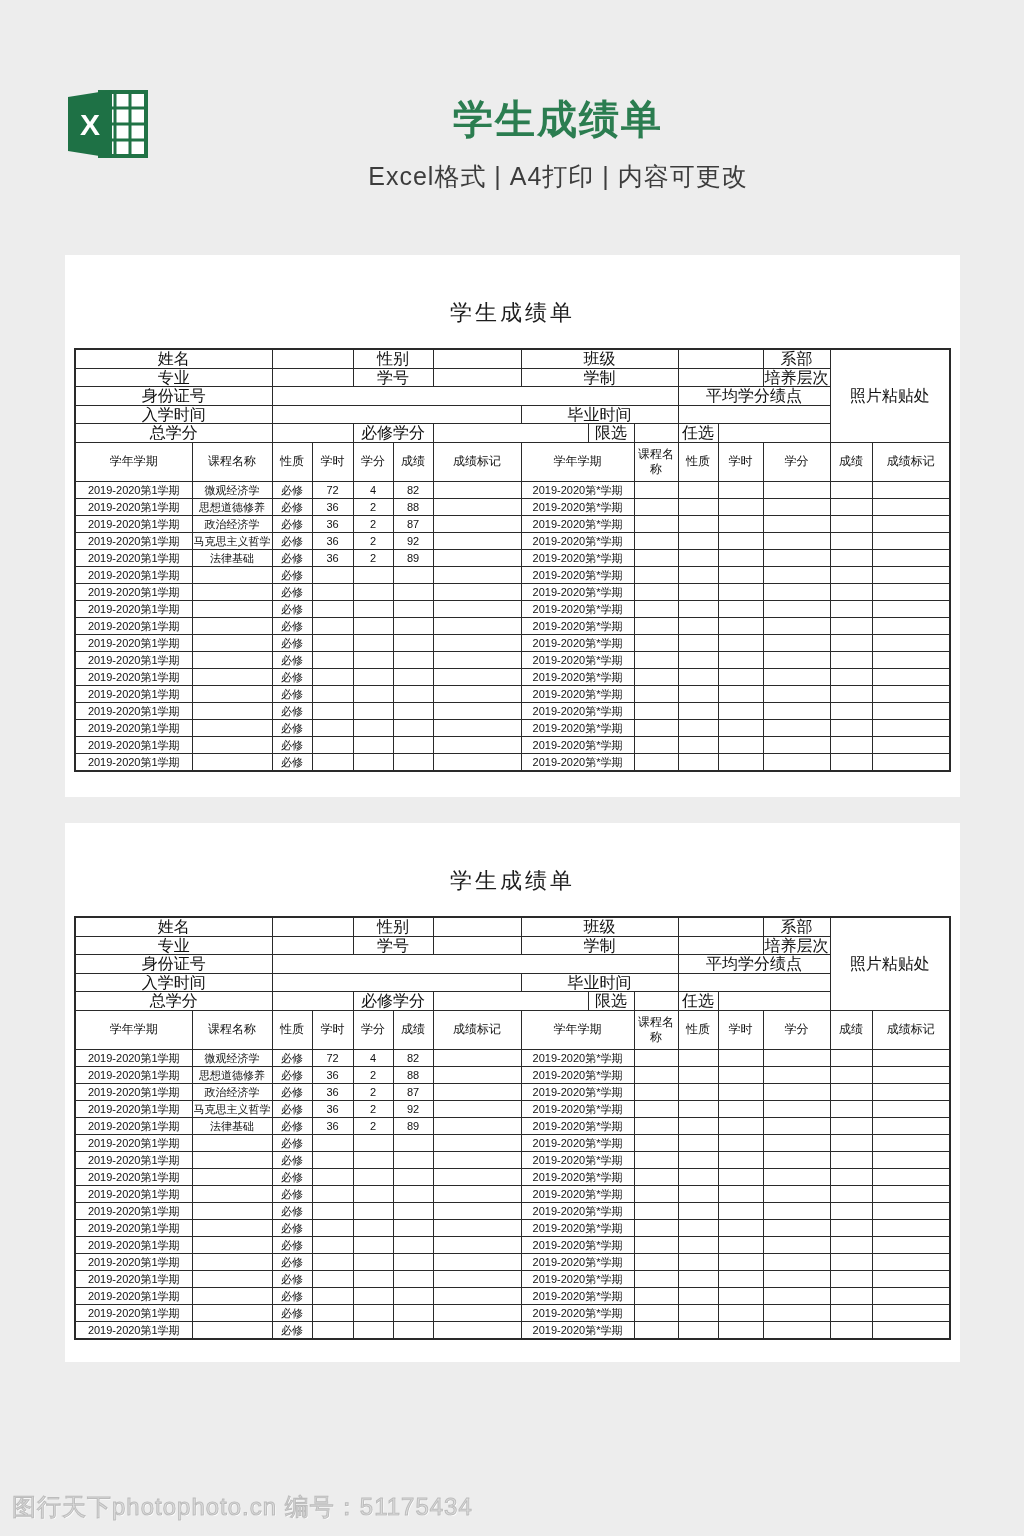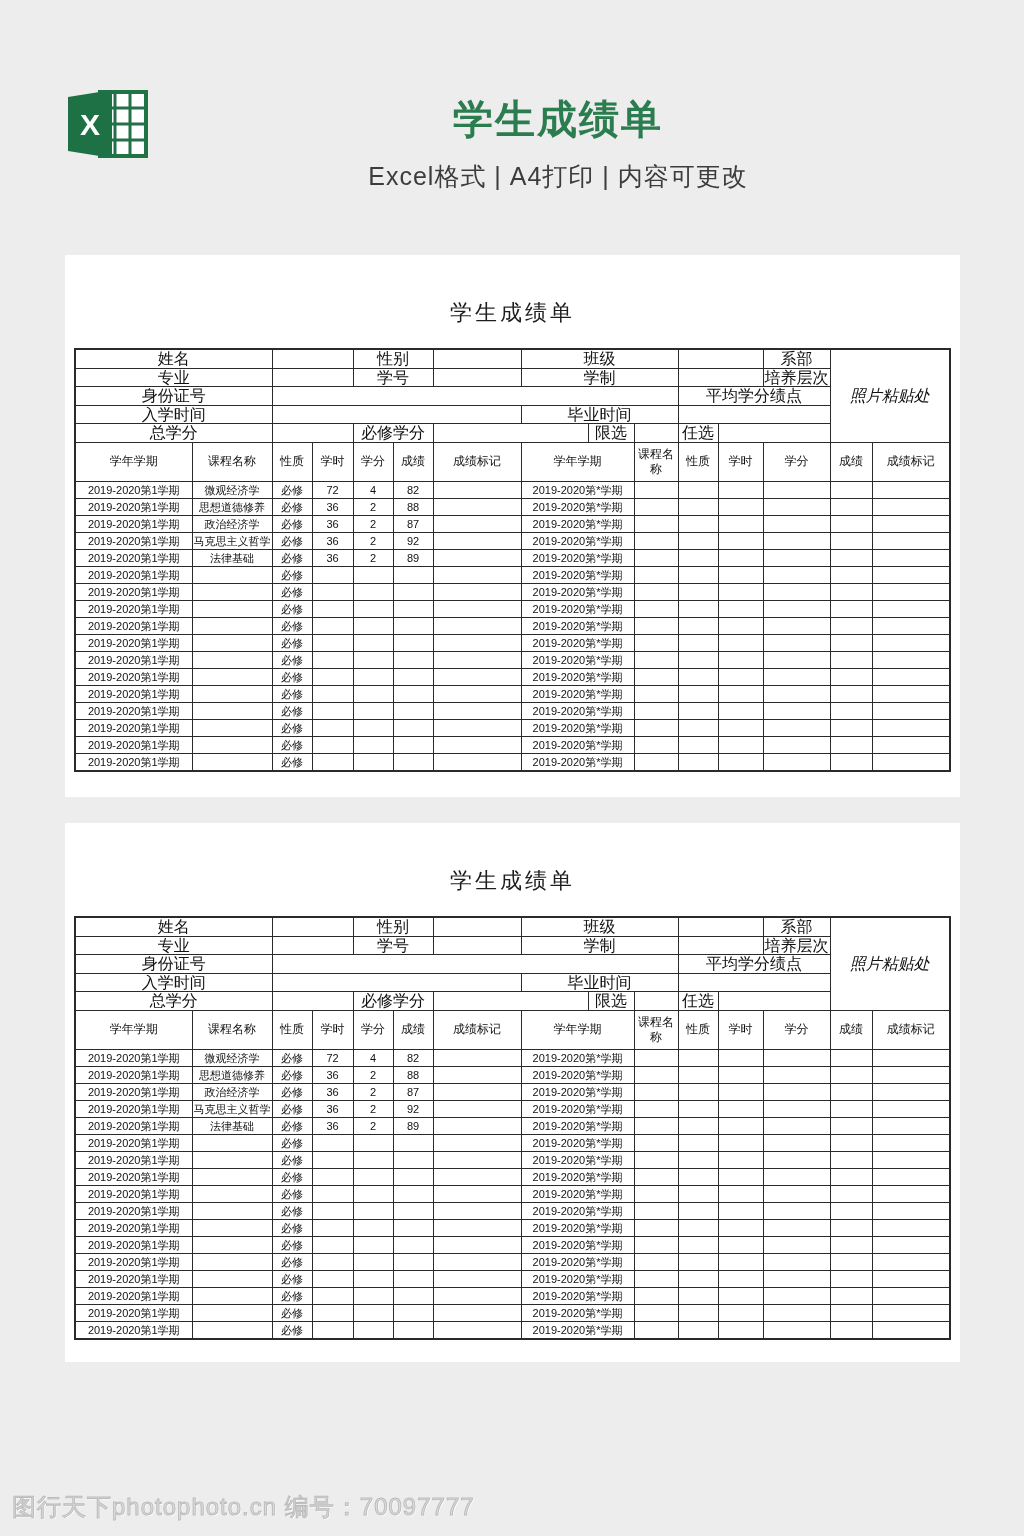--- a/index.html
+++ b/index.html
@@ -21,21 +21,21 @@
     font-family:"Liberation Serif","DejaVu Serif",serif;font-weight:normal;
     font-size:22px;letter-spacing:3px;color:#1d1d1d;}
 
   table.tbl{border-collapse:collapse;table-layout:fixed;margin:20px auto 0;
     border:2px solid var(--border,#2a2a2a);}
   table.tbl td{border:1px solid var(--border,#2a2a2a);padding:0 1px;height:16px;
     text-align:center;vertical-align:middle;font-size:11px;line-height:1.1;
     color:#111;overflow:hidden;white-space:nowrap;}
   tr.info-row td{font-size:16px;}
   tr.header-row td{height:38px;font-size:12px;white-space:normal;line-height:1.25;}
-  td.photo{font-size:12px;white-space:normal;font-style:italic;}
+  td.photo{font-size:12px;white-space:normal;}
 
   
   .watermark{position:absolute;left:12px;top:1491px;font-size:24px;letter-spacing:1px;
     color:var(--wm,#dedede);-webkit-text-stroke:1px #bcbcbc;
     text-shadow:1px 1px 0 #ffffff;}
 </style>
 </head>
 <body>
 
 <div class="page">
@@ -752,14 +752,14 @@
             <td></td>
             <td></td>
             <td></td>
             <td></td>
             <td></td>
           </tr>
         </tbody>
       </table>
     </section>
 
-  <div class="watermark">图行天下photophoto.cn 编号：70097777</div>
+  <div class="watermark">图行天下photophoto.cn 编号：51175434</div>
 </div>
 
 </body></html>

